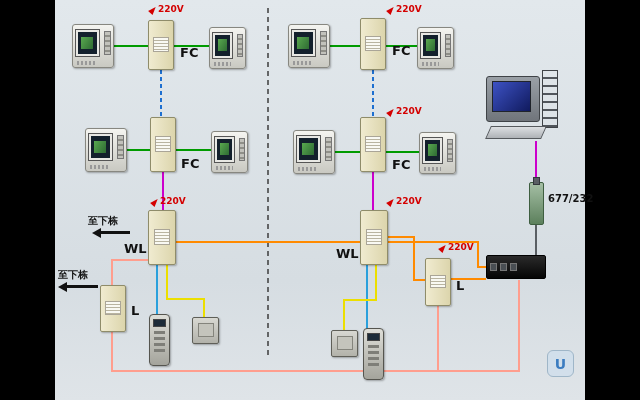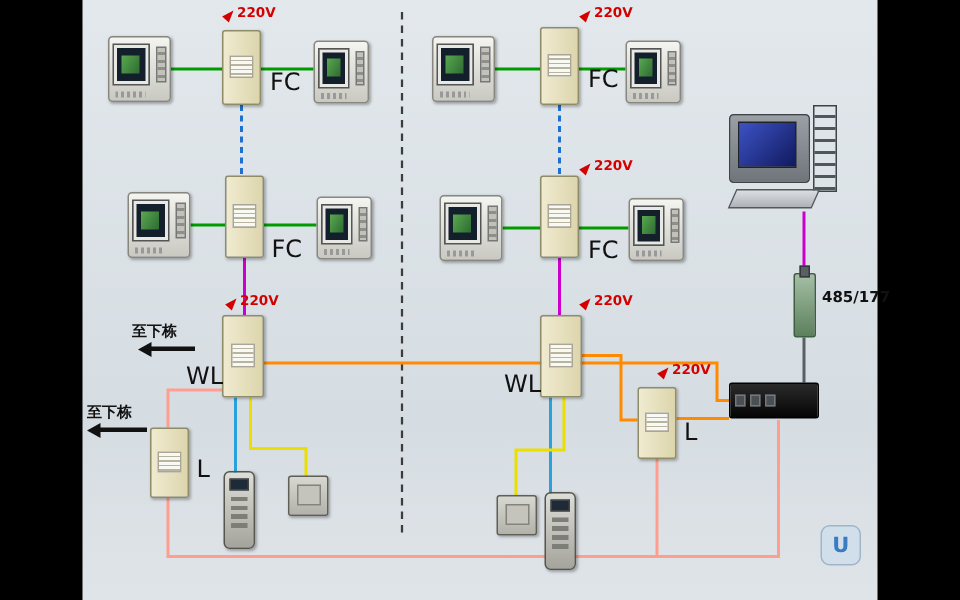--- a/index.html
+++ b/index.html
@@ -60,21 +60,21 @@
   .converter .cv-top { position:absolute; left:20%; top:-6px; width:60%; height:8px;
          background:#5a5f64; border:1px solid #33383c; }
 
   
   .controller { position:absolute; background:linear-gradient(#2a2a2a,#050505);
          border:1px solid #000; border-radius:2px; }
   .controller .ports { position:absolute; left:6%; top:30%; display:flex; gap:3px; }
   .controller .ports span { width:7px; height:8px; background:#4a4f54; border:1px solid #777; display:block; }
 
   
-  .lbl { position:absolute; color:#111; font-weight:normal; font-size:16px; white-space:nowrap; }
+  .lbl { position:absolute; color:#111; font-weight:bold; font-size:13px; white-space:nowrap; }
   .lbl-cn { position:absolute; color:#111; font-weight:bold; font-size:10px; white-space:nowrap; }
   .power { position:absolute; color:#d40000; font-size:9px; font-weight:bold; white-space:nowrap; }
   .parrow { position:absolute; width:0; height:0;
          border-left:3px solid transparent; border-right:3px solid transparent;
          border-bottom:8px solid #d40000; transform:rotate(42deg); }
   .small-lbl { position:absolute; color:#111; font-size:10px; font-weight:bold; white-space:nowrap; }
   .arrowL { position:absolute; height:10px; }
   .arrowL .head { position:absolute; left:0; top:0; width:0; height:0;
          border-top:5px solid transparent; border-bottom:5px solid transparent; border-right:9px solid #111; }
   .arrowL .tail { position:absolute; left:8px; top:3px; height:3px; background:#111; }
@@ -274,18 +274,18 @@
   <div class="arrowL" style="left:92px;top:228px;width:40px">
     <div class="head"></div>
       <div class="tail" style="width:30px"></div>
   </div>
   <span class="lbl-cn" style="left:58px;top:268px">至下栋</span>
   <div class="arrowL" style="left:58px;top:282px;width:42px">
     <div class="head"></div>
       <div class="tail" style="width:32px"></div>
   </div>
 
-  <span class="small-lbl" style="left:548px;top:193px">485/177</span>
+  <span class="small-lbl" style="left:548px;top:193px">677/232</span>
 
   <div class="watermark" style="left:547px;top:350px">
     <span>U</span>
   </div>
 </div>
 
 </body></html>

